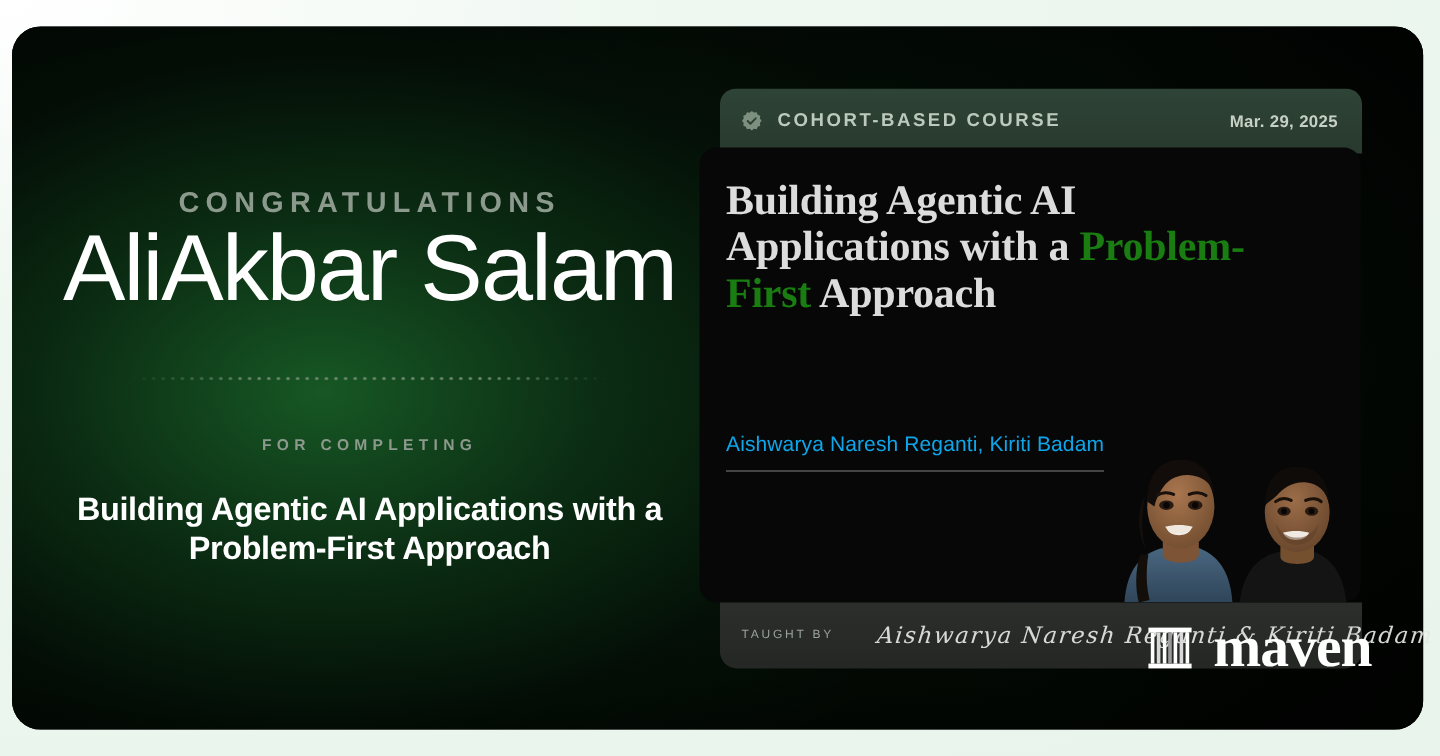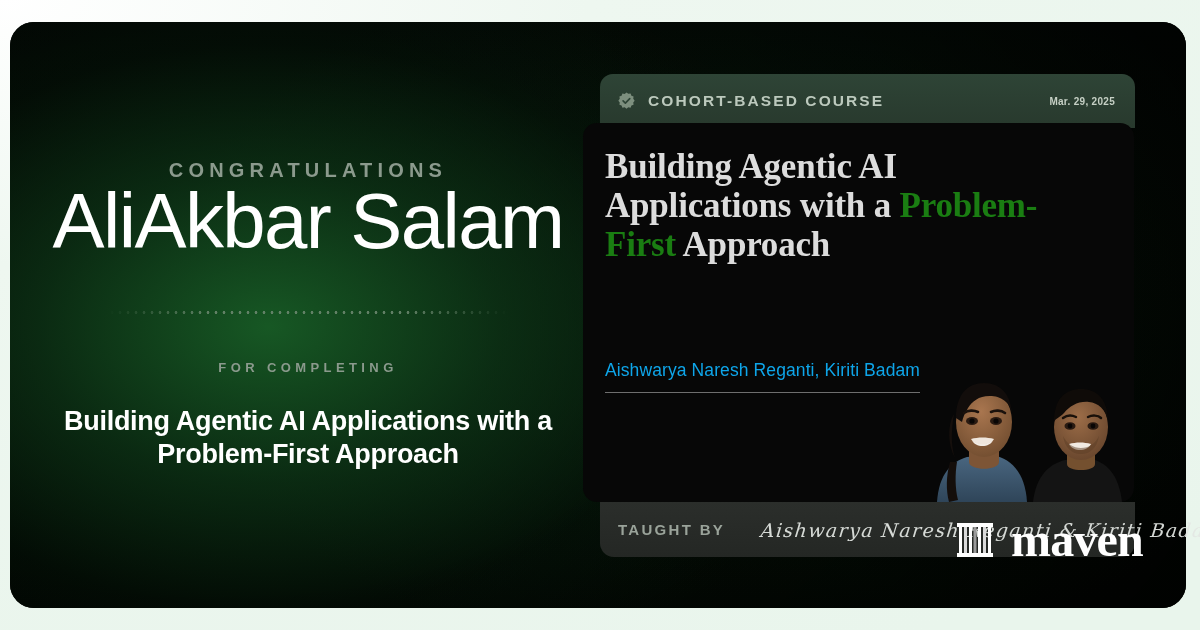--- a/index.html
+++ b/index.html
@@ -41,21 +41,21 @@
   
   #left {
     position:absolute; left:10px; top:22px;
     width:596px; height:586px;
     display:flex; flex-direction:column;
     align-items:center; justify-content:center;
     padding:0 36px;
     text-align:center;
   }
   .congrats {
-    font-size:20px; font-weight:700; letter-spacing:5.2px;
+    font-size:24px; font-weight:700; letter-spacing:5.2px;
     color:#8b9a8d; text-transform:uppercase;
     margin-bottom:2px;
   }
   .recipient {
     font-size:78px; line-height:0.97; font-weight:400;
     color:#ffffff; letter-spacing:-1.6px;
     max-width:540px;
   }
   .divider {
     width:400px; height:3px; margin:52px 0 46px 0;
@@ -92,21 +92,21 @@
     width:21px; height:21px; flex:none; margin-right:11px;
     display:block;
   }
   .cc-kicker {
     font-size:15.5px; font-weight:700; letter-spacing:2.1px;
     color:#bcc9bd; text-transform:uppercase;
     white-space:nowrap;
   }
   .cc-date {
     margin-left:auto;
-    font-size:10px; font-weight:700; letter-spacing:0.3px;
+    font-size:14px; font-weight:700; letter-spacing:0.3px;
     color:#c6d0c5; white-space:nowrap;
   }
 
   .cc-body {
     position:absolute; left:0; top:49px;
     width:551px; height:379px;
     background:#070707;
     border-radius:14px;
     overflow:hidden;
   }
@@ -139,21 +139,21 @@
   
   .cc-foot {
     position:absolute; left:17px; top:428px;
     width:535px; height:55px;
     border-radius:0 0 14px 14px;
     background:linear-gradient(180deg, #2b2e2b 0%, #242724 100%);
     display:flex; align-items:center;
     padding:0 18px;
   }
   .foot-label {
-    font-size:15px; font-weight:700; letter-spacing:2.3px;
+    font-size:10px; font-weight:400; letter-spacing:2.3px;
     color:#9aa39a; text-transform:uppercase;
     margin-right:36px; white-space:nowrap;
   }
   .foot-sign {
     font-family:"DejaVu Serif", serif;
     font-style:italic;
     font-size:19px; letter-spacing:1.4px;
     color:#e4e8e4; white-space:nowrap;
     transform:skewX(-6deg);
     opacity:0.93;

